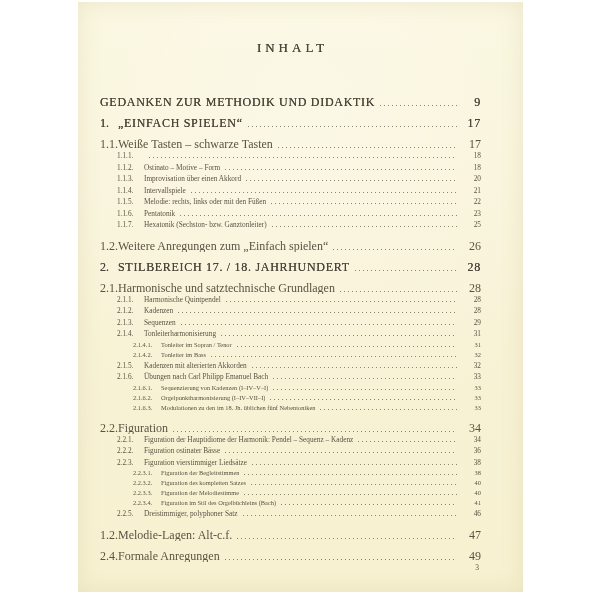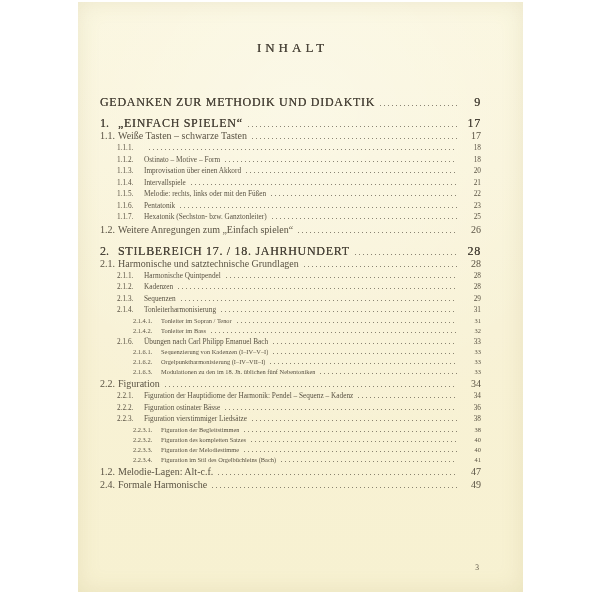--- a/index.html
+++ b/index.html
@@ -58,21 +58,21 @@
   .l-h {
     font-size: 12px;
     line-height: 12px;
     margin-top: 9px;
     letter-spacing: 0.7px;
     color: var(--header-ink, #4b453a);
     text-shadow: 0 0 0.3px var(--header-ink, #4b453a);
   }
   .l-h .num { width: 18px; letter-spacing: 0; }
 
-  .l-2 { font-size: 10px; line-height: 12px; margin-top: 1px; justify-content: center; }
+  .l-2 { font-size: 12px; line-height: 12px; margin-top: 9px; justify-content: center; }
   .l-2 .num { width: 18px; }
 
   .l-3 { font-size: 7.3px; line-height: 11.5px; padding-left: 17px; }
   .l-3 .num { width: 27px; }
 
   .l-4 { font-size: 6.4px; line-height: 10px; padding-left: 33px; }
   .l-4 .num { width: 28px; }
 
   .footer-num {
     position: absolute;
@@ -195,20 +195,26 @@
           <span class="dots"></span>
           <span class="page">31</span>
         </div>
         <div class="row l-4">
           <span class="num">2.1.4.2.</span>
           <span class="label">Tonleiter im Bass</span>
           <span class="dots"></span>
           <span class="page">32</span>
         </div>
         <div class="row l-3">
+          <span class="num">2.1.5.</span>
+          <span class="label">Kadenzen mit alterierten Akkorden</span>
+          <span class="dots"></span>
+          <span class="page">32</span>
+        </div>
+        <div class="row l-3">
           <span class="num">2.1.6.</span>
           <span class="label">Übungen nach Carl Philipp Emanuel Bach</span>
           <span class="dots"></span>
           <span class="page">33</span>
         </div>
         <div class="row l-4">
           <span class="num">2.1.6.1.</span>
           <span class="label">Sequenzierung von Kadenzen (I–IV–V–I)</span>
           <span class="dots"></span>
           <span class="page">33</span>
@@ -266,28 +272,34 @@
           <span class="label">Figuration der Melodiestimme</span>
           <span class="dots"></span>
           <span class="page">40</span>
         </div>
         <div class="row l-4">
           <span class="num">2.2.3.4.</span>
           <span class="label">Figuration im Stil des Orgelbüchleins (Bach)</span>
           <span class="dots"></span>
           <span class="page">41</span>
         </div>
+        <div class="row l-3">
+          <span class="num">2.2.5.</span>
+          <span class="label">Dreistimmiger, polyphoner Satz</span>
+          <span class="dots"></span>
+          <span class="page">46</span>
+        </div>
         <div class="row l-2">
           <span class="num">1.2.</span>
           <span class="label">Melodie-Lagen: Alt-c.f.</span>
           <span class="dots"></span>
           <span class="page">47</span>
         </div>
         <div class="row l-2">
           <span class="num">2.4.</span>
-          <span class="label">Formale Harmonische</span>
+          <span class="label">Formale Anregungen</span>
           <span class="dots"></span>
           <span class="page">49</span>
         </div>
       </div>
   </div>
   <div class="footer-num">3</div>
 </div>
 
 </body></html>

